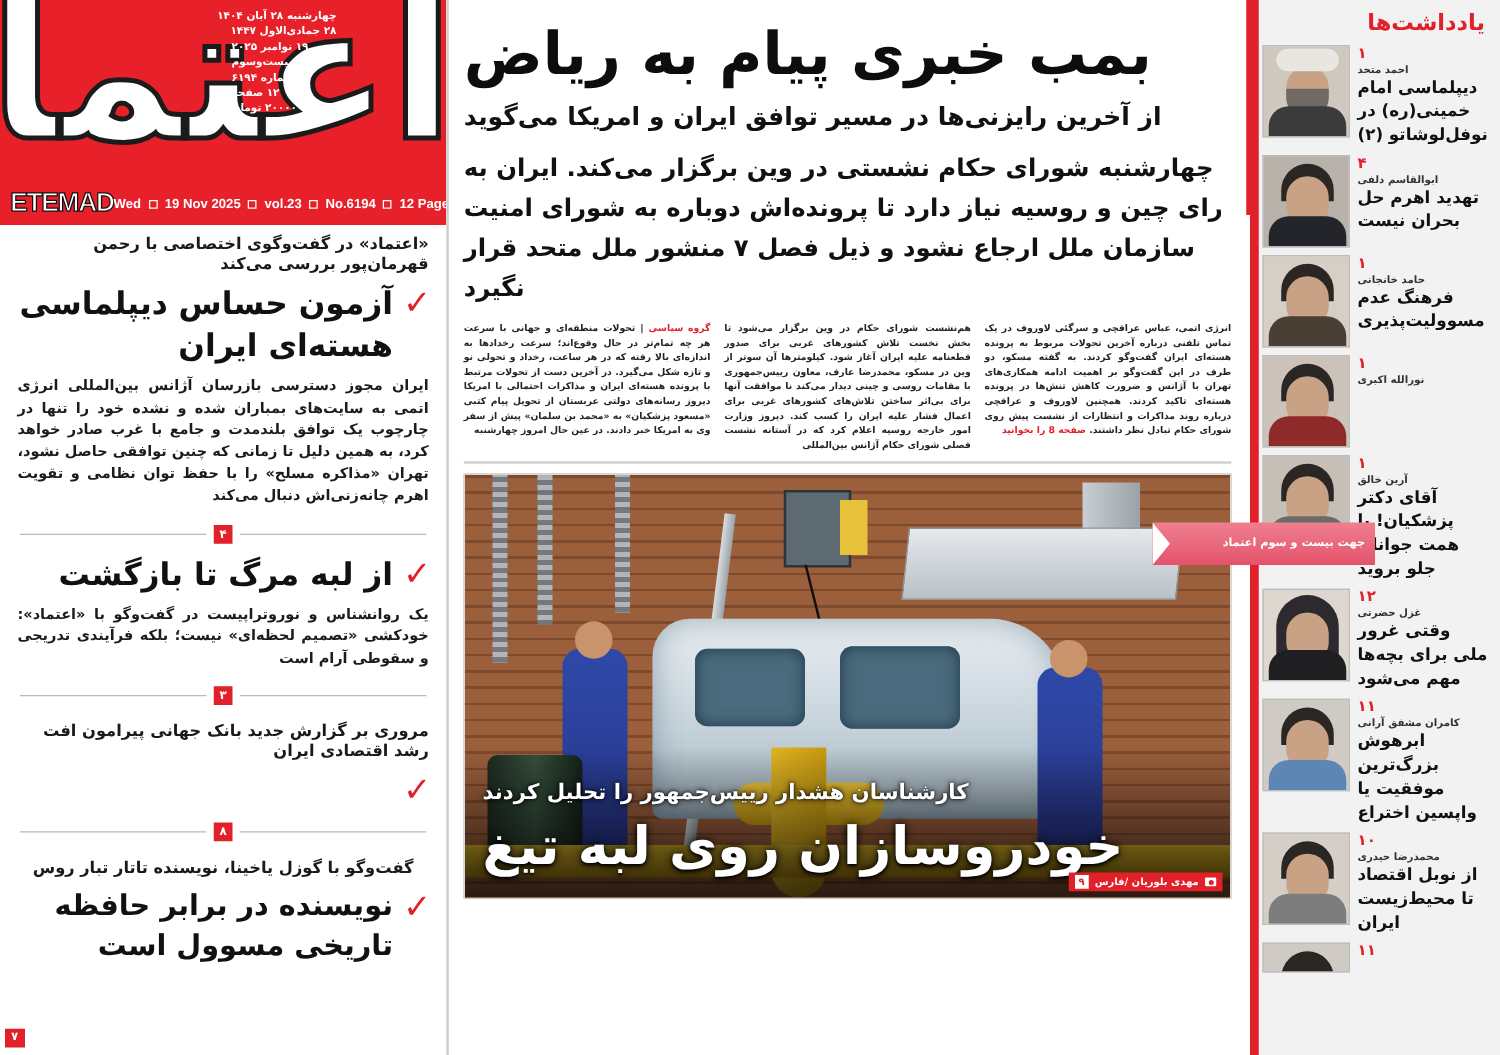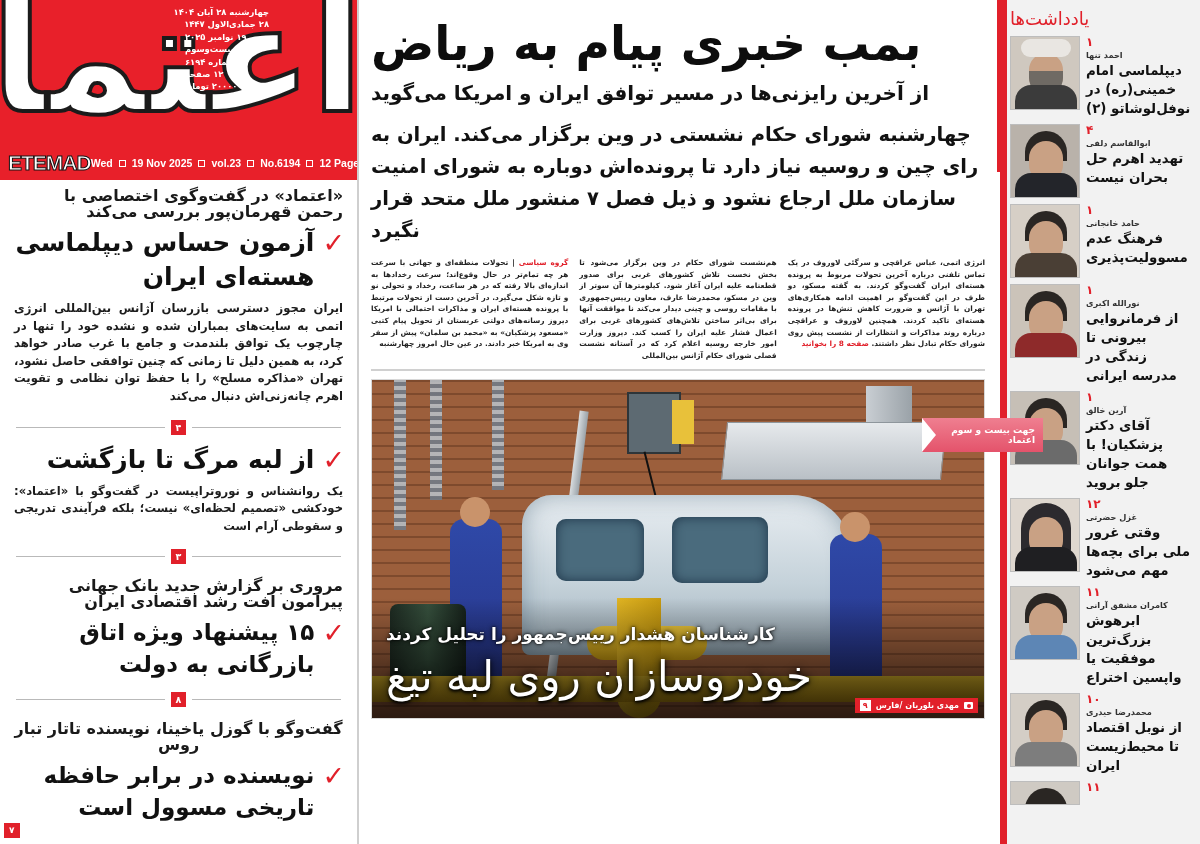--- a/index.html
+++ b/index.html
@@ -73,21 +73,21 @@
     color:#fff; font-size:10.5px; font-weight:700; margin-right:0; margin-left:0;
     display:flex; align-items:center; gap:6px; padding-right:10px;
     font-family:"Liberation Sans",sans-serif; white-space:nowrap;
   }
   .mast-meta .sq{
     display:inline-block; width:7px; height:7px; border:1.4px solid #fff;
   }
 
   
   .cl-kicker{
-    font-size:16px; line-height:16px; text-align:justify;
+    font-size:13px; line-height:16px; text-align:justify;
     padding:8px 2px 4px; font-weight:700; color:#1a1a1a;
     text-align:right;
   }
   .cl-head{
     display:flex; flex-direction:row; align-items:flex-start;
     justify-content:flex-start; gap:8px; padding:2px 0 4px;
   }
   .cl-title{
     font-size:25px; line-height:34px; font-weight:700; color:#111;
     text-align:right; flex:1; letter-spacing:-0.5px;
@@ -232,40 +232,40 @@
     background:linear-gradient(180deg,rgba(0,0,0,0) 0%,rgba(0,0,0,.55) 70%,rgba(0,0,0,.72) 100%);
   }
   .cap-kicker{
     position:absolute; left:0; right:0; bottom:74px; text-align:left;
     padding:0 14px; color:#fff; font-size:17px; font-weight:700;
     text-shadow:0 0 5px rgba(0,0,0,.9),0 0 2px rgba(0,0,0,1);
     direction:rtl;
   }
   .cap-title{
     position:absolute; left:0; right:0; bottom:16px; text-align:left;
-    padding:0 14px; color:#fff; font-size:42px; font-weight:400;
+    padding:0 14px; color:#fff; font-size:42px; font-weight:700;
     line-height:50px; letter-spacing:-1px;
     text-shadow:0 0 8px rgba(0,0,0,.95),0 2px 3px rgba(0,0,0,1);
     direction:rtl;
   }
   .credit{
     position:absolute; right:6px; bottom:5px;
     background:#e1202a; color:#fff; font-size:8px; font-weight:700;
     padding:2px 5px; display:flex; align-items:center; gap:5px;
     direction:rtl; line-height:11px;
   }
   .credit .pg{ background:#fff; color:#e1202a; padding:0 3px; }
   .cam{ display:inline-block; width:9px; height:7px; background:#fff;
         border-radius:1px; position:relative; }
   .cam:after{ content:""; position:absolute; left:3px; top:1.5px;
         width:4px; height:4px; border-radius:50%; background:#e1202a; }
 
   
   .notes-title{
-    color:#e1202a; font-size:18px; font-weight:400; text-align:left;
+    color:#e1202a; font-size:18px; font-weight:700; text-align:right;
     padding:8px 12px 4px 10px; direction:rtl;
   }
   .note{
     display:flex; flex-direction:row; gap:6px;
     padding:3px 8px 3px 10px; align-items:flex-start;
   }
   .note-txt{ flex:1; text-align:left; direction:rtl; }
   .note-pg{
     color:#e1202a; font-size:12px; font-weight:700; line-height:13px; text-align:left;
   }
@@ -288,21 +288,21 @@
     border-radius:17px 17px 16px 16px; background:#c9a184; }
   .face .body{ position:absolute; left:4px; bottom:0; width:62px; height:24px;
     border-radius:16px 16px 0 0; background:#2f3238; }
   .face .beard{ position:absolute; left:18px; top:34px; width:34px; height:24px;
     border-radius:0 0 17px 17px; background:#6f6a64; }
   .face .turban{ position:absolute; left:10px; top:2px; width:50px; height:18px;
     border-radius:10px; background:#e9e6e2; }
   .face .hijab{ position:absolute; left:10px; top:4px; width:50px; height:56px;
     border-radius:25px 25px 10px 10px; background:#2c2a2e; }
   .ribbon{
-    position:absolute; left:-78px; top:418px; width:121px; height:34px;
+    position:absolute; left:-78px; top:418px; width:178px; height:34px;
     background:linear-gradient(180deg,#ef7f90,#e4536b);
     display:flex; align-items:center; justify-content:flex-start;
     color:#fff; font-size:9px; font-weight:700; padding-right:8px;
     direction:rtl; overflow:hidden;
   }
   .ribbon:after{
     content:""; position:absolute; left:0; top:0; border-style:solid;
     border-width:17px 0 17px 14px; border-color:transparent transparent transparent #fff;
   }
 </style>
@@ -367,21 +367,20 @@
     <div class="cl-sep">
       <span class="line"></span>
       <span class="num">۳</span>
       <span class="line"></span>
     </div>
 
     <div>
       <div class="cl-kicker">مروری بر گزارش جدید بانک جهانی پیرامون افت رشد اقتصادی ایران</div>
       <div class="cl-head">
         <span class="check">✓</span>
-        <div class="cl-title sm">۱۵ پیشنهاد ویژه اتاق بازرگانی به دولت</div>
       </div>
     </div>
 
     <div class="cl-sep">
       <span class="line"></span>
       <span class="num">۸</span>
       <span class="line"></span>
     </div>
 
     <div>
@@ -457,21 +456,21 @@
     </div>
   </div>
 
   <div class="col-notes">
     <div class="notes-redbar"></div>
     <div class="notes-title">یادداشت‌ها</div>
 
     <div class="note">
       <div class="note-txt">
         <div class="note-pg">۱</div>
-        <div class="note-au">احمد تنها</div>
+        <div class="note-au">احمد متحد</div>
         <div class="note-hd">دیپلماسی امام خمینی(ره) در نوفل‌لوشاتو (۲)</div>
       </div>
       <div class="note-ph">
         <div class="face">
           <span class="bg" style="background:#cfc8bf"></span>
           <span class="skin"></span>
           <span class="beard"></span>
           <span class="turban"></span>
           <span class="body" style="background:#3b3b3b"></span>
         </div>
@@ -507,21 +506,20 @@
           <span class="skin"></span>
           <span class="body" style="background:#4a3f35"></span>
         </div>
       </div>
     </div>
 
     <div class="note">
       <div class="note-txt">
         <div class="note-pg">۱</div>
         <div class="note-au">نورالله اکبری</div>
-        <div class="note-hd">از فرمانروایی بیرونی تا زندگی در مدرسه ایرانی</div>
       </div>
       <div class="note-ph">
         <div class="face">
           <span class="bg" style="background:#cbc3b9"></span>
           <span class="hair"></span>
           <span class="skin"></span>
           <span class="body" style="background:#8e2a2a"></span>
         </div>
       </div>
     </div>

